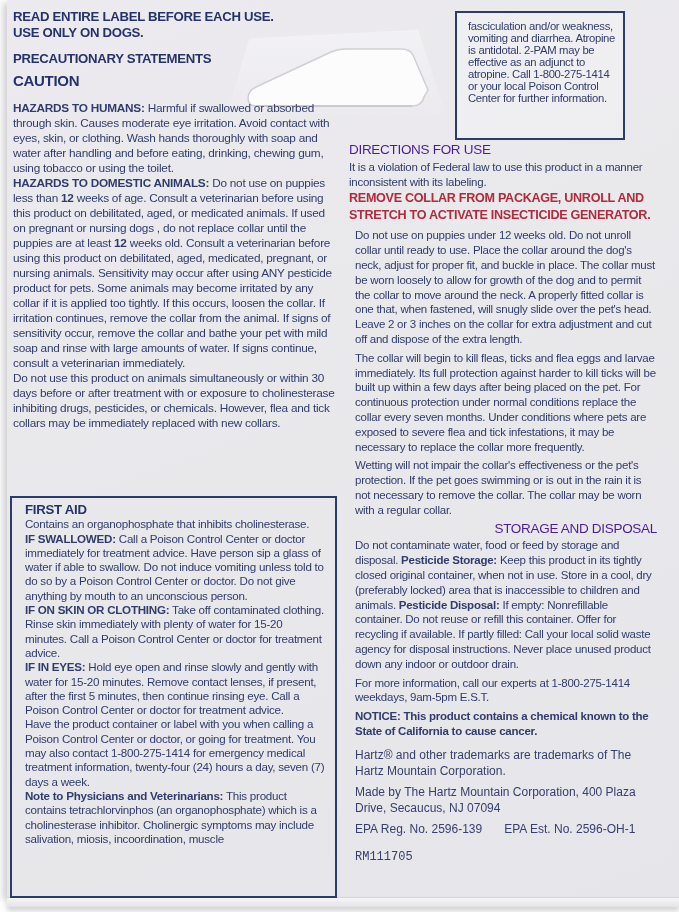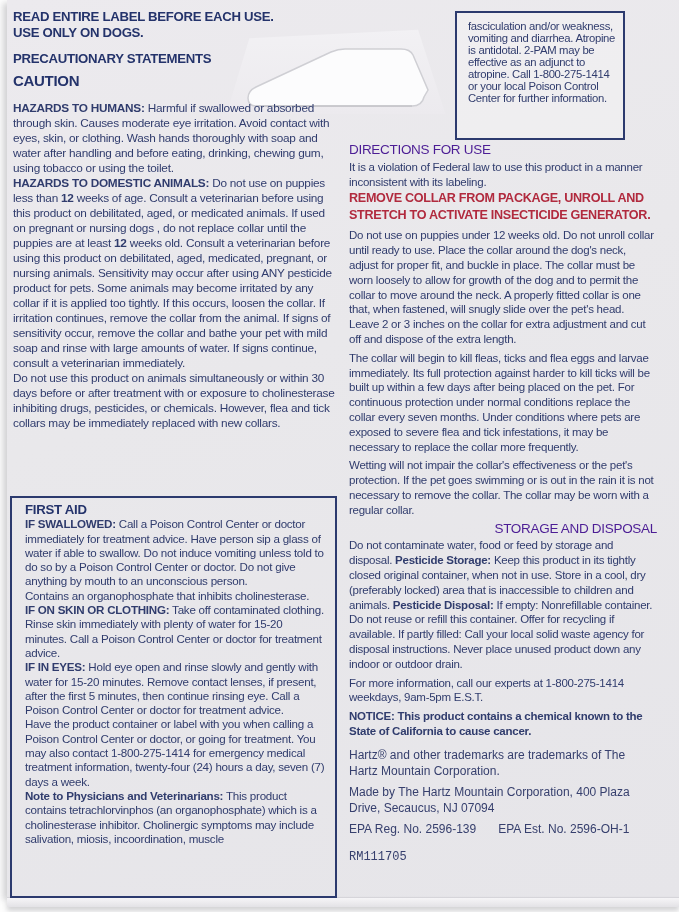--- a/index.html
+++ b/index.html
@@ -29,21 +29,21 @@
   .hang-hole{position:absolute;left:240px;top:42px;}
   .col{color:#303c6d;letter-spacing:-0.25px;}
   .left-col{
     position:absolute;left:13px;top:9px;width:322px;
     font-size:11.8px;line-height:15px;
   }
   .right-col{
     position:absolute;left:349px;top:143px;width:308px;
     font-size:11.5px;line-height:14.8px;
   }
-  p{margin:0 0 4px 0;}
+  p{margin:0 0 4px 6px;}
   p.tight{margin:0;}
   .b{font-weight:bold;}
   .h-top{
     font-size:13.2px;font-weight:bold;line-height:15.5px;
     color:#24336b;letter-spacing:-0.3px;margin:0;
   }
   .h-group{margin-top:11px;}
   .caution{font-size:15px;margin-top:6px;margin-bottom:13px;}
   .section-h{
     font-size:13.5px;font-weight:normal;color:#4c1d95;
@@ -98,22 +98,22 @@
 
     <p class="tight"><span class="b">HAZARDS TO HUMANS:</span><span> Harmful if swallowed or absorbed through skin. Causes moderate eye irritation. Avoid contact with eyes, skin, or clothing. Wash hands thoroughly with soap and water after handling and before eating, drinking, chewing gum, using tobacco or using the toilet.</span></p>
 
     <p class="tight"><span class="b">HAZARDS TO DOMESTIC ANIMALS:</span><span> Do not use on puppies less than </span><span class="b">12</span><span> weeks of age. Consult a veterinarian before using this product on debilitated, aged, or medicated animals. If used on pregnant or nursing dogs , do not replace collar until the puppies are at least </span><span class="b">12</span><span> weeks old. Consult a veterinarian before using this product on debilitated, aged, medicated, pregnant, or nursing animals. Sensitivity may occur after using ANY pesticide product for pets. Some animals may become irritated by any collar if it is applied too tightly. If this occurs, loosen the collar. If irritation continues, remove the collar from the animal. If signs of sensitivity occur, remove the collar and bathe your pet with mild soap and rinse with large amounts of water. If signs continue, consult a veterinarian immediately.</span></p>
 
     <p class="tight">Do not use this product on animals simultaneously or within 30 days before or after treatment with or exposure to cholinesterase inhibiting drugs, pesticides, or chemicals. However, flea and tick collars may be immediately replaced with new collars.</p>
   </div>
 
   <div class="first-aid-box">
     <p class="fa-title">FIRST AID</p>
+    <p>Contains an organophosphate that inhibits cholinesterase.</p>
     <p><span class="b">IF SWALLOWED:</span><span> Call a Poison Control Center or doctor immediately for treatment advice. Have person sip a glass of water if able to swallow. Do not induce vomiting unless told to do so by a Poison Control Center or doctor. Do not give anything by mouth to an unconscious person.</span></p>
-    <p>Contains an organophosphate that inhibits cholinesterase.</p>
     <p><span class="b">IF ON SKIN OR CLOTHING:</span><span> Take off contaminated clothing. Rinse skin immediately with plenty of water for 15-20 minutes. Call a Poison Control Center or doctor for treatment advice.</span></p>
     <p><span class="b">IF IN EYES:</span><span> Hold eye open and rinse slowly and gently with water for 15-20 minutes. Remove contact lenses, if present, after the first 5 minutes, then continue rinsing eye. Call a Poison Control Center or doctor for treatment advice.</span></p>
     <p>Have the product container or label with you when calling a Poison Control Center or doctor, or going for treatment. You may also contact 1-800-275-1414 for emergency medical treatment information, twenty-four (24) hours a day, seven (7) days a week.</p>
     <p><span class="b">Note to Physicians and Veterinarians:</span><span> This product contains tetrachlorvinphos (an organophosphate) which is a cholinesterase inhibitor. Cholinergic symptoms may include salivation, miosis, incoordination, muscle</span></p>
   </div>
 
   <div class="cont-box">
     <p class="tight">fasciculation and/or weakness, vomiting and diarrhea. Atropine is antidotal. 2-PAM may be effective as an adjunct to atropine. Call 1-800-275-1414 or your local Poison Control Center for further information.</p>
   </div>
 

